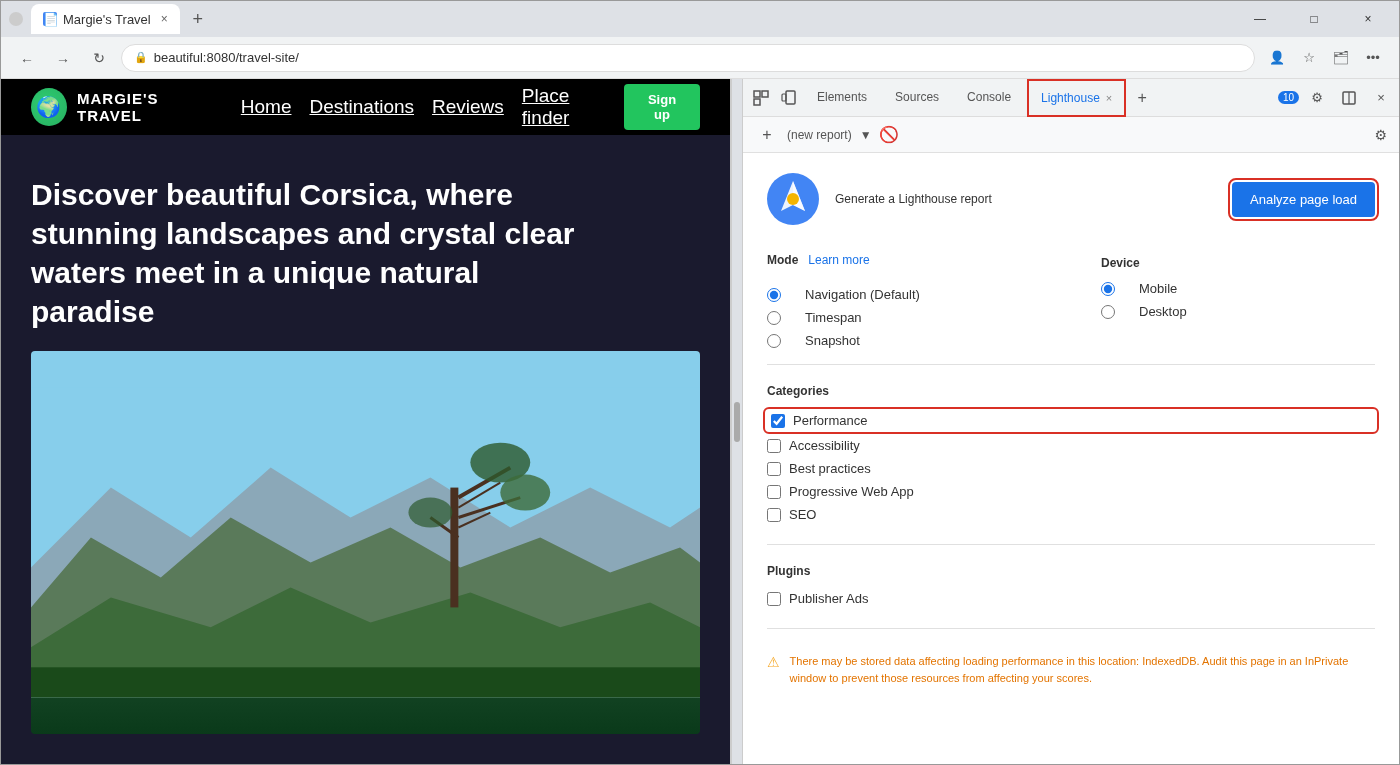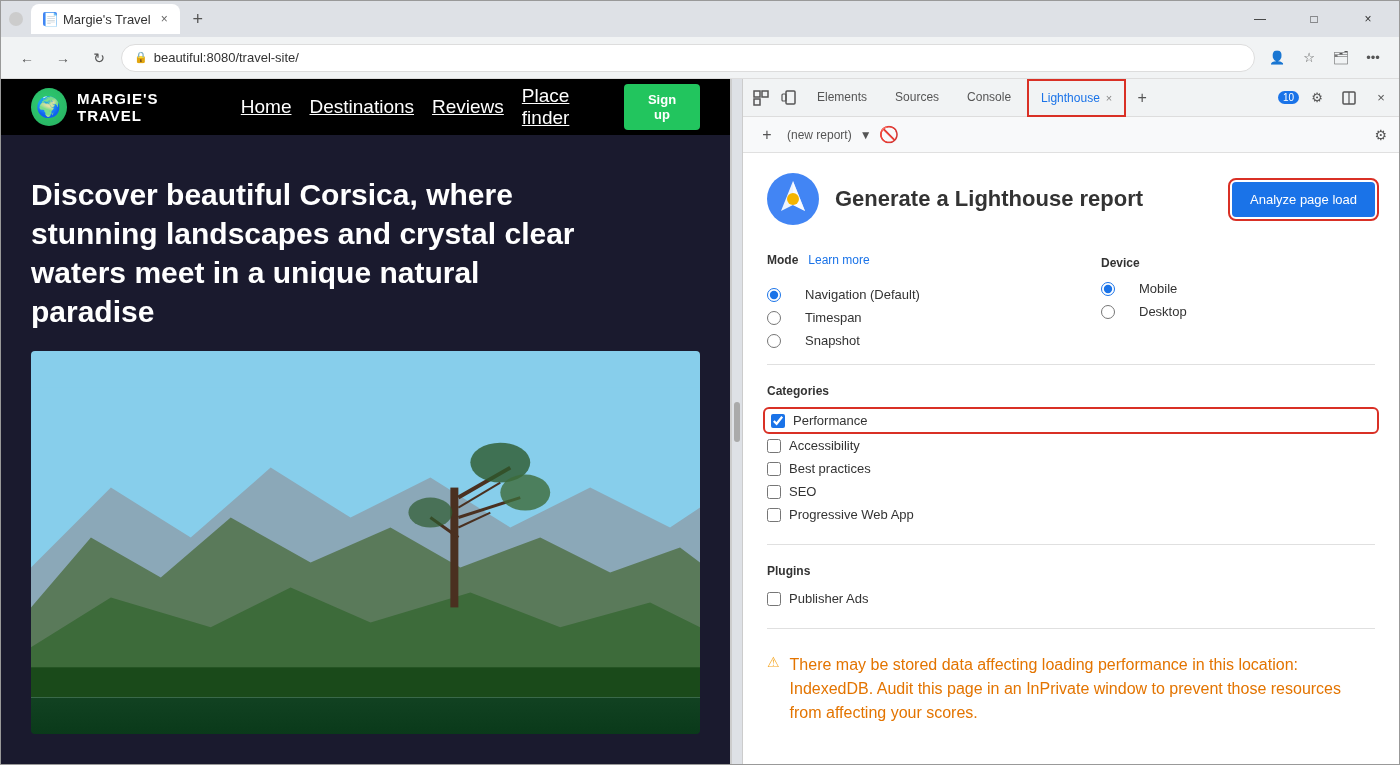--- a/index.html
+++ b/index.html
@@ -75,21 +75,21 @@
     .dt-clear { font-size: 16px; color: #888; cursor: pointer; }
     .dt-settings-gear { margin-left: auto; font-size: 14px; color: #555; cursor: pointer; }
 
     
     .lighthouse-content { flex: 1; overflow-y: auto; padding: 20px 24px; background: #fff; }
 
     
     .lh-header { display: flex; align-items: center; gap: 16px; margin-bottom: 28px; }
     .lh-logo { width: 52px; height: 52px; }
     .lh-logo svg { width: 52px; height: 52px; }
-    .lh-title { font-size: 22px; color: #333; font-weight: 700; flex: 1; }
+    .lh-title { font-size: 12px; color: #333; font-weight: 400; flex: 1; }
     .lh-analyze-btn { background: #1a73e8; color: #fff; border: none; padding: 10px 18px; border-radius: 4px; font-size: 13px; font-weight: 500; cursor: pointer; white-space: nowrap; outline: 2px solid #d93025; outline-offset: 2px; }
 
     
     .lh-section { margin-bottom: 22px; }
     .lh-row { display: flex; gap: 60px; }
     .lh-col { flex: 1; }
     .lh-section-label { font-size: 12px; font-weight: 600; color: #333; margin-bottom: 10px; }
     .lh-learn-more { font-size: 12px; color: #1a73e8; text-decoration: none; cursor: pointer; }
 
     .radio-group { display: flex; flex-direction: column; gap: 8px; }
@@ -100,21 +100,21 @@
     .checkbox-item { display: flex; align-items: center; gap: 8px; font-size: 13px; color: #333; cursor: pointer; }
     .checkbox-input { width: 14px; height: 14px; accent-color: #1a73e8; }
 
     .checkbox-item.highlighted { outline: 2px solid #d93025; outline-offset: 2px; padding: 2px 4px; border-radius: 2px; }
 
     .lh-divider { height: 1px; background: #e0e0e0; margin: 16px 0; }
 
     
     .lh-warning { display: flex; gap: 10px; background: #fff; padding: 8px 0; }
     .warn-icon { font-size: 14px; color: #f5a623; flex-shrink: 0; margin-top: 1px; }
-    .warn-text { font-size: 16px; color: #e37400; line-height: 1.5; }
+    .warn-text { font-size: 11px; color: #e37400; line-height: 1.5; }
   </style>
 </head>
 <body>
 
 <div class="window">
 
   <div class="titlebar">
     <div class="window-circle"></div>
     <div class="tab-area">
       <div class="tab">
@@ -321,25 +321,25 @@
             <label class="checkbox-item">
               <input type="checkbox" class="checkbox-input" style="">
               <span>Accessibility</span>
             </label>
             <label class="checkbox-item">
               <input type="checkbox" class="checkbox-input" style="">
               <span>Best practices</span>
             </label>
             <label class="checkbox-item">
               <input type="checkbox" class="checkbox-input" style="">
+              <span>Progressive Web App</span>
+            </label>
+            <label class="checkbox-item">
+              <input type="checkbox" class="checkbox-input" style="">
               <span>SEO</span>
-            </label>
-            <label class="checkbox-item">
-              <input type="checkbox" class="checkbox-input" style="">
-              <span>Progressive Web App</span>
             </label>
           </div>
         </div>
 
         <div class="lh-divider"></div>
 
         <div class="lh-section">
           <div style="margin-bottom:12px;">
             <span class="lh-section-label">Plugins</span>
           </div>

